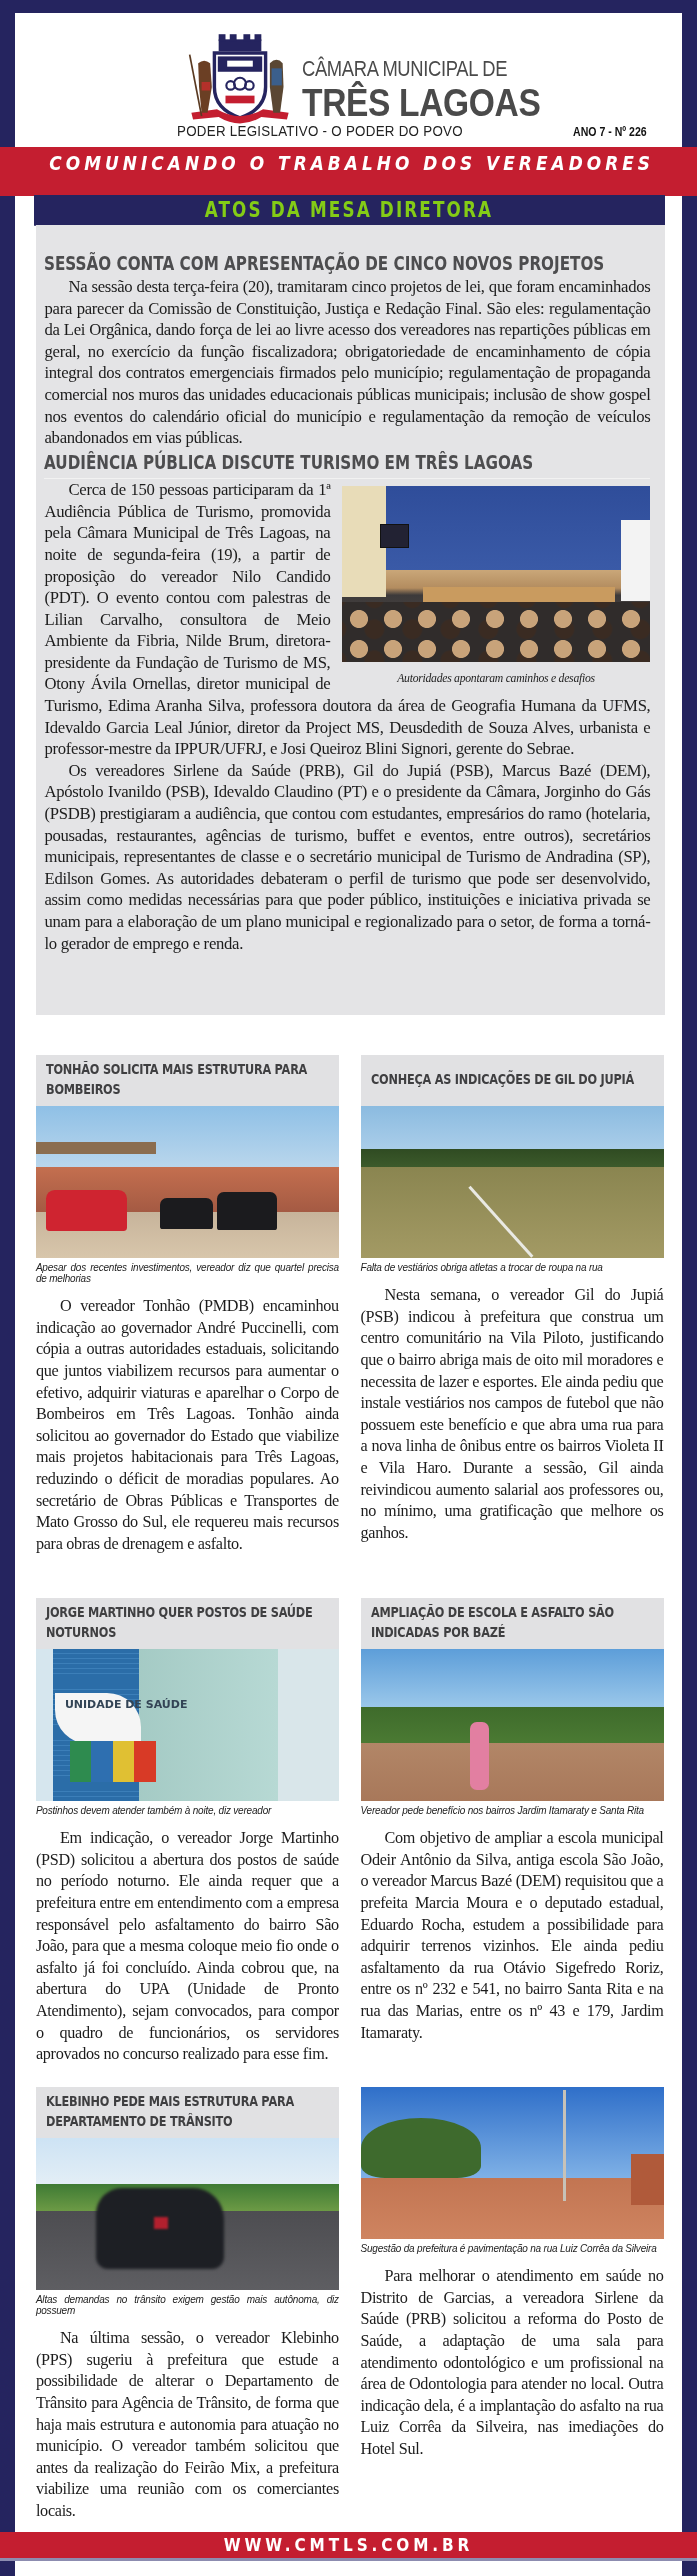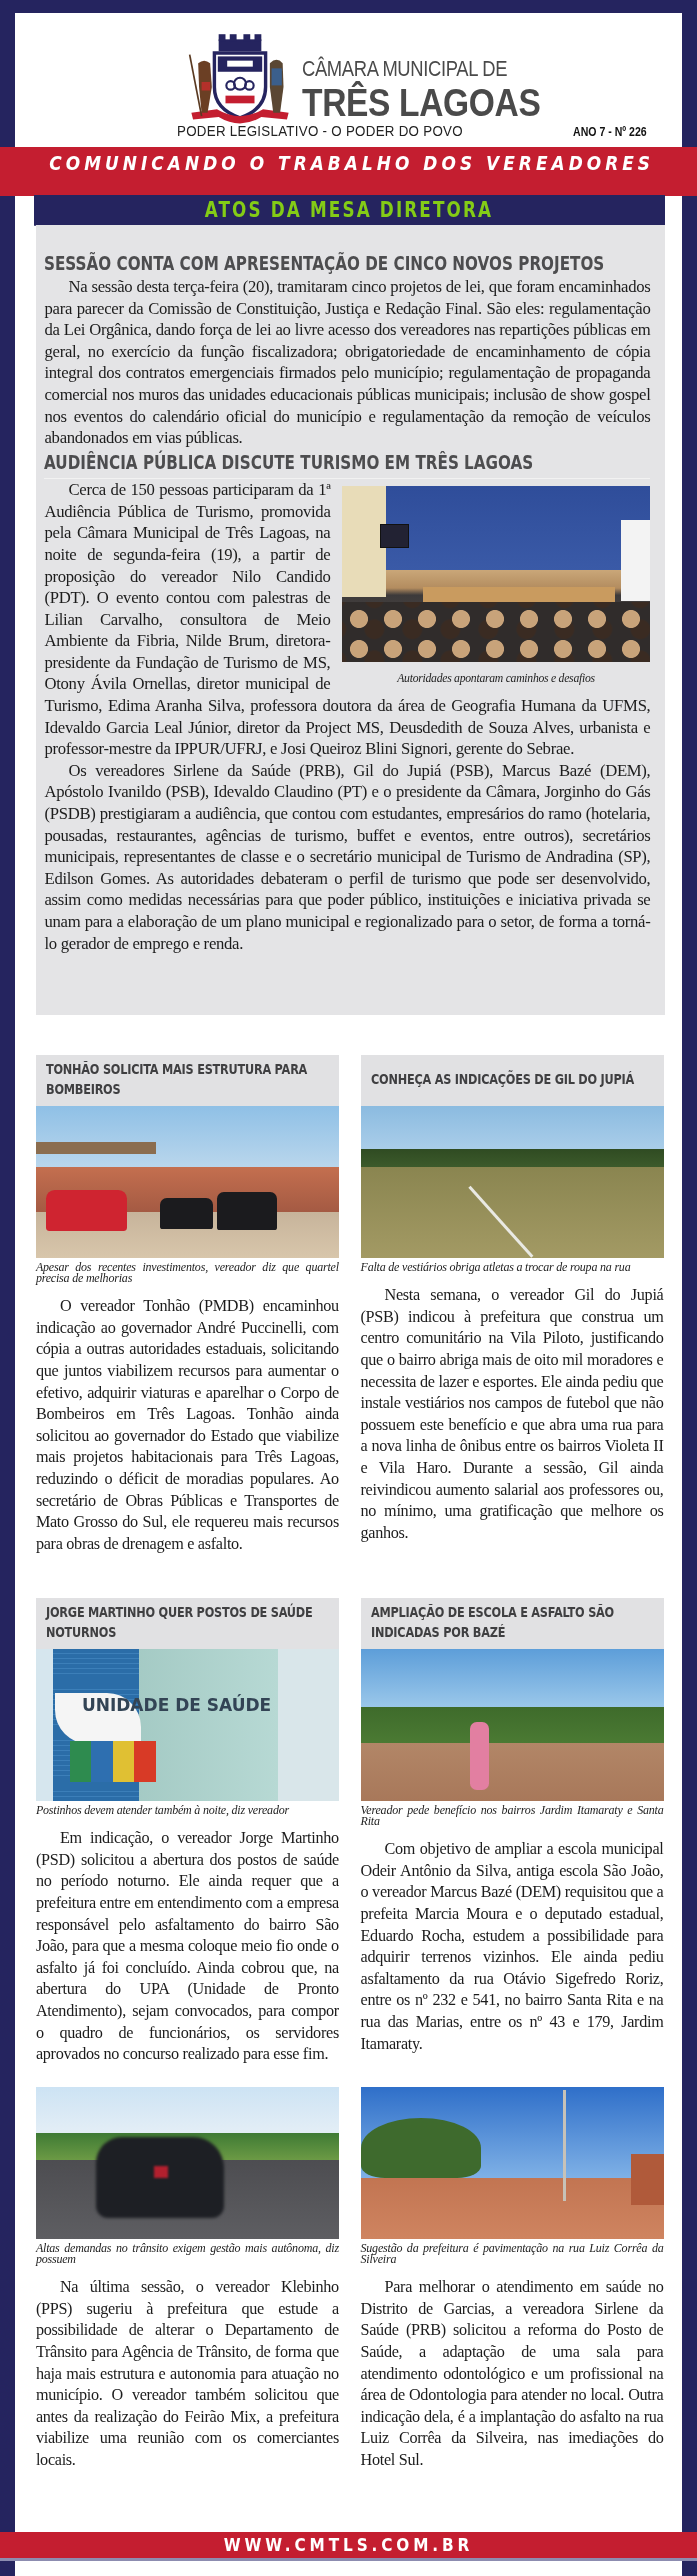--- a/index.html
+++ b/index.html
@@ -36,21 +36,21 @@
   .aud-photo { width: 308px; height: 176px; position: relative; overflow: hidden;
     background: linear-gradient(180deg, #2f4d9a 0%, #3a5aa7 48%, #c9a678 48%, #b38c5f 58%, #3d3a3a 62%, #5a524d 100%); }
   .aud-photo .wall-l { position: absolute; left: 0; top: 0; width: 44px; height: 111px; background: #e8dcb8; }
   .aud-photo .tv { position: absolute; left: 38px; top: 38px; width: 29px; height: 24px; background: #223; border: 1.7px solid #111; }
   .aud-photo .table { position: absolute; left: 81px; top: 101px; width: 192px; height: 26px; background: #c99b5f; }
   .aud-photo .screen { position: absolute; right: 0; top: 34px; width: 29px; height: 81px; background: #f3f3f3; }
   .aud-photo .crowd { position: absolute; left: 0; bottom: 0; width: 308px; height: 60px;
     background: radial-gradient(circle at 17px 17px, #c8a37a 8.6px, transparent 9.4px) 0 0/34px 30px,
                 radial-gradient(circle at 17px 17px, #3a2b22 9.4px, transparent 10.3px) 15.4px 10.3px/38px 31px,
                 #302c2b; }
-  .caption { font-family: Liberation Serif, serif; font-style: italic; font-size: 12px; color: #222; }
+  .caption { font-family: Liberation Sans, sans-serif; font-style: italic; font-size: 10px; color: #222; }
   .aud-figure .caption { text-align: center; margin-top: 5.1px; font-family: "Liberation Serif", serif; font-size: 13px; transform: scaleX(0.9); }
 
   
   .card { position: absolute; width: 303px; }
   .card-head { background: #e1e1e3; height: 51px; padding: 5.1px 10.3px; }
   .card-head h3 { font-family: "DejaVu Sans", sans-serif; font-weight: bold; font-size: 14.5px; color: #3f3f41; line-height: 19.7px; transform: scaleX(0.78); transform-origin: left top; width: 359px; letter-spacing: -0.3px; }
   .card-photo { width: 303px; height: 152px; position: relative; overflow: hidden; }
   .card .caption { margin-top: 4.3px; line-height: 11px; text-align: justify; letter-spacing: -0.2px; }
   .card .body-text { margin-top: 12px; font-size: 16.2px; line-height: 21.6px; }
 
@@ -59,21 +59,21 @@
   .ph-fire .roof { position:absolute; left:0; top:36px; width:120px; height:12px; background:#8b6d4f; }
   .ph-fire .car1 { position:absolute; left:10.3px; top:84px; width:81px; height:41px; background:#cf2430; border-radius:8.6px 8.6px 3.4px 3.4px; }
   .ph-fire .car2 { position:absolute; left:124px; top:92px; width:53px; height:31px; background:#1b1b1e; border-radius:6.8px 6.8px 2.6px 2.6px; }
   .ph-fire .car3 { position:absolute; left:181px; top:86px; width:60px; height:38px; background:#1b1b1e; border-radius:6.8px 6.8px 2.6px 2.6px; }
   .ph-field { background: linear-gradient(180deg,#8bbbe0 0%, #a9cde9 28%, #2f4b22 28%, #3c5a2b 40%, #8a8550 40%, #a39a64 100%); }
   .ph-field .line { position:absolute; left:107px; top:81px; width:2.6px; height:94px; background:#e9e9e3; transform: rotate(-42deg); transform-origin: top; }
   .ph-saude { background: linear-gradient(90deg,#d6e6ee 0%, #d6e6ee 20%, #9fc6c0 20%, #b7d9d4 80%, #d9e6ea 80%); }
   .ph-saude .tiles { position:absolute; left:17px; top:0; width:86px; height:152px; background: repeating-linear-gradient(0deg,#2b6da8 0 4.3px,#3c7fb9 4.3px 5.1px); }
   .ph-saude .wave { position:absolute; left:19px; top:44px; width:86px; height:51px; background:#f5f5f5; border-radius: 0 34px 0 34px; }
   .ph-saude .bins { position:absolute; left:34px; top:92px; width:86px; height:41px; background: linear-gradient(90deg,#2e8b4f 0 25%,#2e6fb0 25% 50%,#e0c033 50% 75%,#d83a26 75%); }
-  .ph-saude .sign { position:absolute; left:46px; top:50px; font-family:"DejaVu Sans",sans-serif; font-weight:bold; color:#345; font-size:17px; line-height:12px; text-align:center; }
+  .ph-saude .sign { position:absolute; left:29px; top:50px; font-family:"DejaVu Sans",sans-serif; font-weight:bold; color:#345; font-size:11px; line-height:12px; text-align:center; }
   .ph-rua { background: linear-gradient(180deg,#5d9ed9 0%, #9ac7ea 38%, #3e6b2b 38%, #4b7a33 62%, #b28667 62%, #a8785a 100%); }
   .ph-rua .bike { position:absolute; left:109px; top:73px; width:19px; height:68px; background:#e27fa1; border-radius: 6.8px; }
   .ph-transito { background: linear-gradient(180deg,#cde3f4 0%, #e3eef6 30%, #3e7a34 30%, #6c9a45 48%, #4d4d51 48%, #5e5e62 100%); }
   .ph-transito .car { position:absolute; left:60px; top:50px; width:128px; height:81px; background:#1d1f24; border-radius: 26px 31px 12px 12px; filter: blur(1.7px); }
   .ph-transito .tail { position:absolute; left:118px; top:79px; width:13.7px; height:12px; background:#b2202e; filter: blur(0.9px); }
   .ph-garcias { background: linear-gradient(180deg,#2f6fc9 0%, #7fb1e6 60%, #c27552 60%, #cf8460 100%); }
   .ph-garcias .tree { position:absolute; left:0; top:31px; width:120px; height:60px; background:#3e6a2d; border-radius: 50% 50% 20% 20%; }
   .ph-garcias .pole { position:absolute; left:202px; top:3.4px; width:3.4px; height:111px; background:#c7c2b8; }
   .ph-garcias .wall { position:absolute; right:0; top:67px; width:32.5px; height:51px; background:#b05a3a; }
 
@@ -213,20 +213,23 @@
     <div class="card-photo ph-rua">
       <div class="bike"></div>
     </div>
     <div class="caption">Vereador pede benefício nos bairros Jardim Itamaraty e Santa Rita</div>
     <div class="body-text">
       <p>Com objetivo de ampliar a escola municipal Odeir Antônio da Silva, antiga escola São João, o vereador Marcus Bazé (DEM) requisitou que a prefeita Marcia Moura e o deputado estadual, Eduardo Rocha, estudem a possibilidade para adquirir terrenos vizinhos. Ele ainda pediu asfaltamento da rua Otávio Sigefredo Roriz, entre os nº 232 e 541, no bairro Santa Rita e na rua das Marias, entre os nº 43 e 179, Jardim Itamaraty.</p>
     </div>
   </article>
 
   <article class="card" style="left:21.4px; top:2074px;">
+    <div class="card-head">
+      <h3>KLEBINHO PEDE MAIS ESTRUTURA PARA DEPARTAMENTO DE TRÂNSITO</h3>
+    </div>
     <div class="card-photo ph-transito">
       <div class="car"></div>
         <div class="tail"></div>
     </div>
     <div class="caption">Altas demandas no trânsito exigem gestão mais autônoma, diz possuem</div>
     <div class="body-text">
       <p>Na última sessão, o vereador Klebinho (PPS) sugeriu à prefeitura que estude a possibilidade de alterar o Departamento de Trânsito para Agência de Trânsito, de forma que haja mais estrutura e autonomia para atuação no município. O vereador também solicitou que antes da realização do Feirão Mix, a prefeitura viabilize uma reunião com os comerciantes locais.</p>
     </div>
   </article>
 

